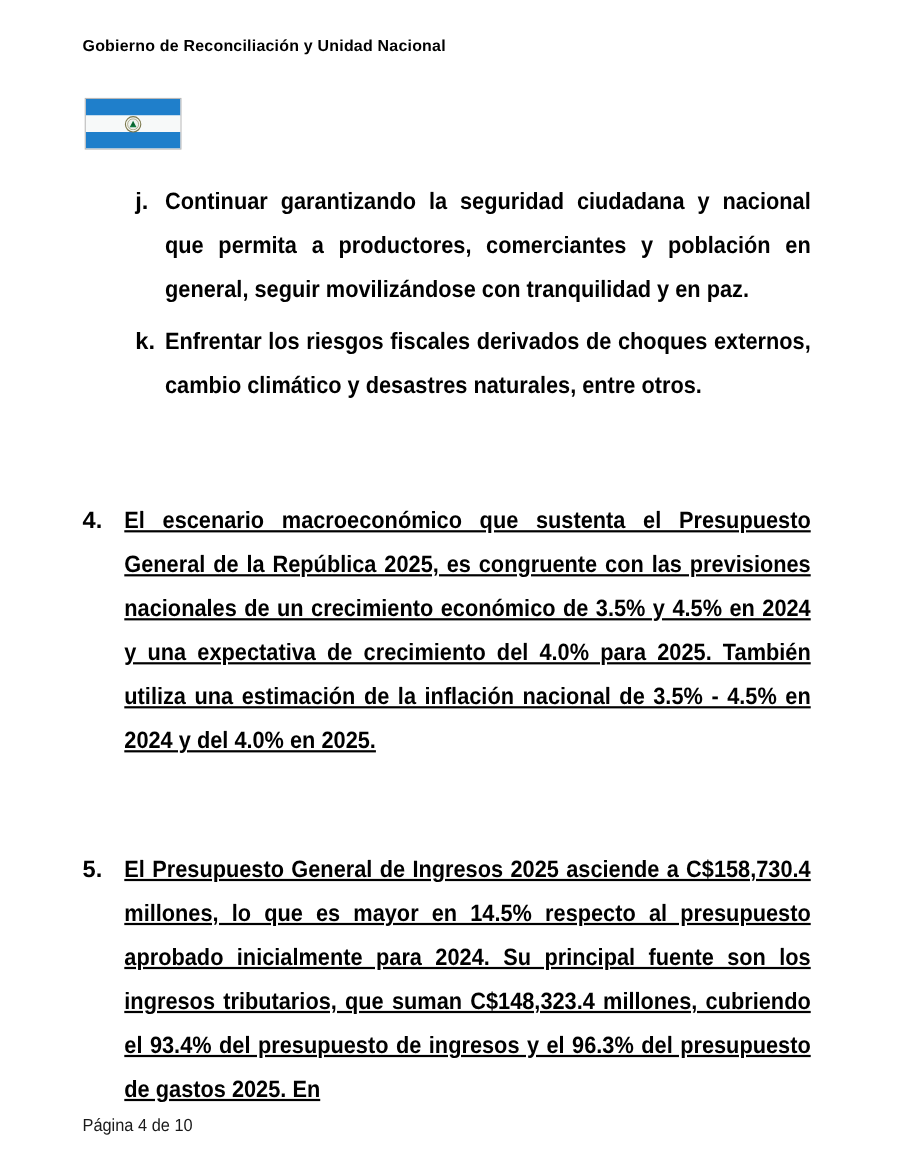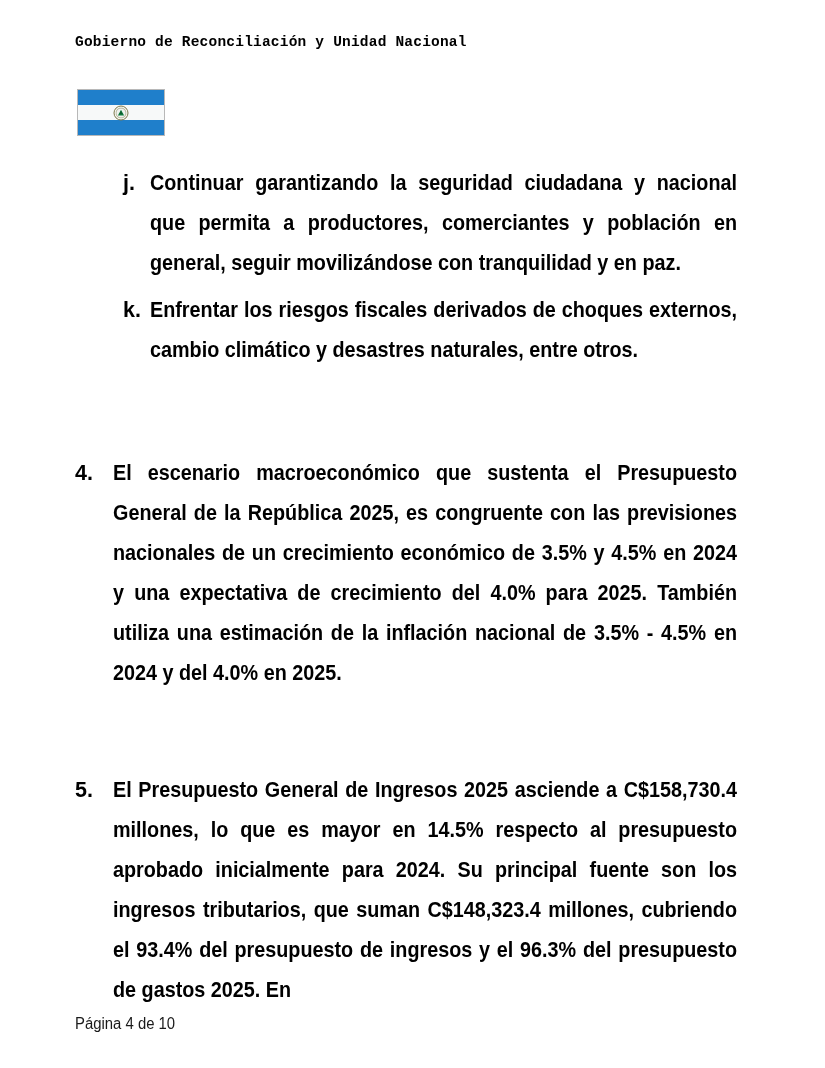--- a/index.html
+++ b/index.html
@@ -20,21 +20,21 @@
 
   
   .doc-header {
     position: absolute;
     left: 75px;
     top: 33px;
     width: 660px;
   }
 
   .doc-header .line {
-    font-family: Liberation Mono, monospace;
+    font-family: Liberation Sans, sans-serif;
     font-weight: bold;
     font-size: 14.5px;
     line-height: 19px;
     color: #000000;
     letter-spacing: 0.2px;
     white-space: pre;
   }
 
   
   .flag-wrap {
@@ -129,20 +129,21 @@
     min-width: 38px;
     font-family: "Liberation Sans Narrow", "Liberation Sans", sans-serif;
     font-weight: bold;
     font-size: 21.5px;
     line-height: 40px;
     color: #000000;
     white-space: nowrap;
   }
   .blk-num .body {
     flex: 1 1 auto;
+    text-decoration: underline;
   }
 
   .para {
     font-family: "Liberation Sans Narrow", "Liberation Sans", sans-serif;
     font-weight: bold;
     font-size: 21.5px;
     line-height: 40px;
     color: #000000;
     text-align: justify;
     text-justify: inter-word;

